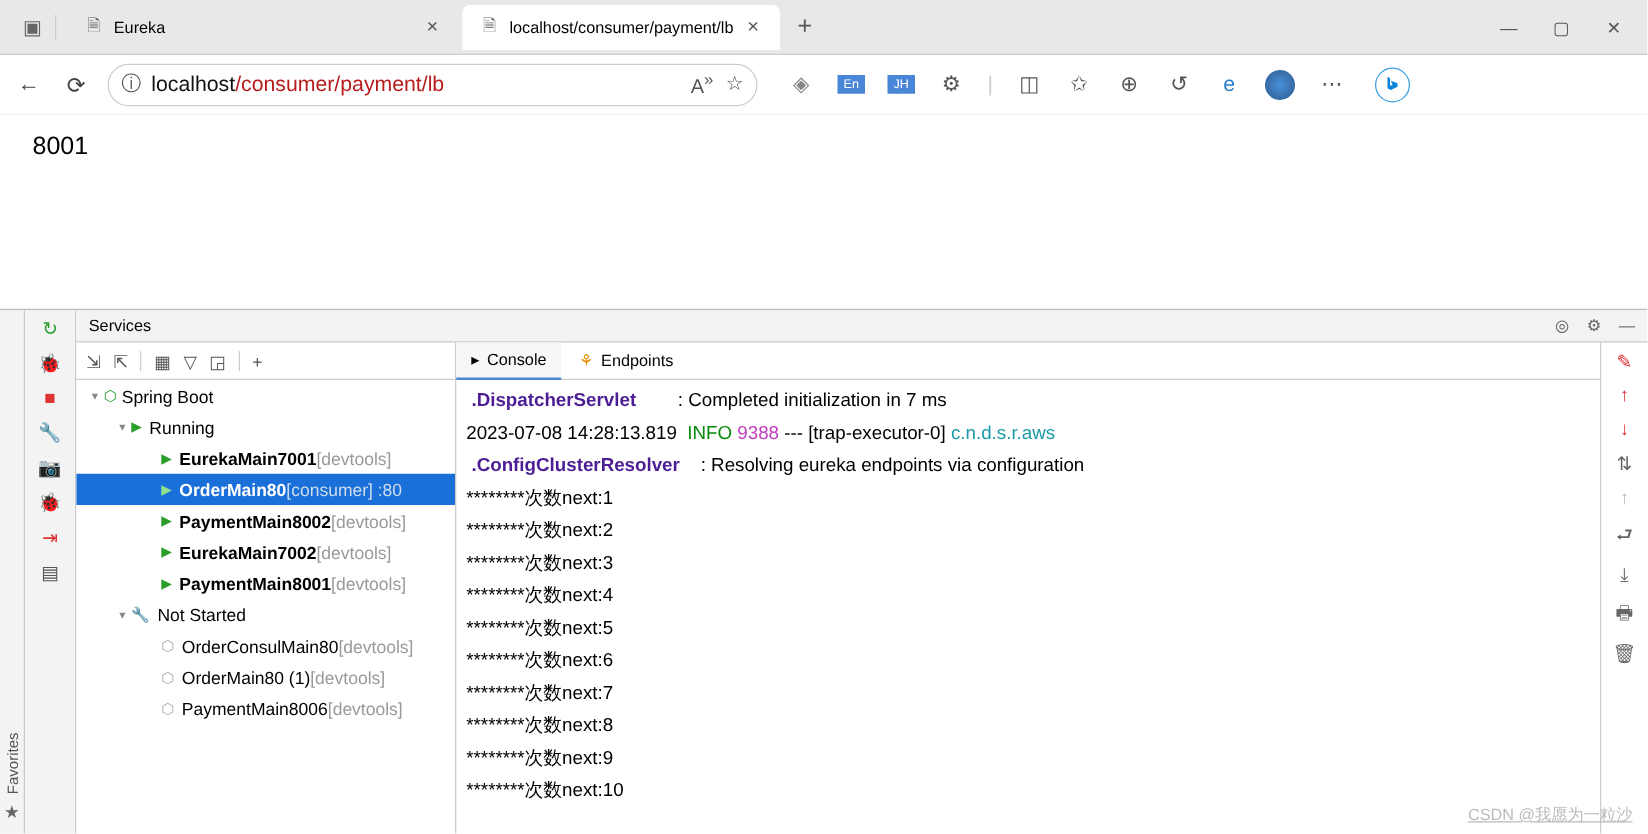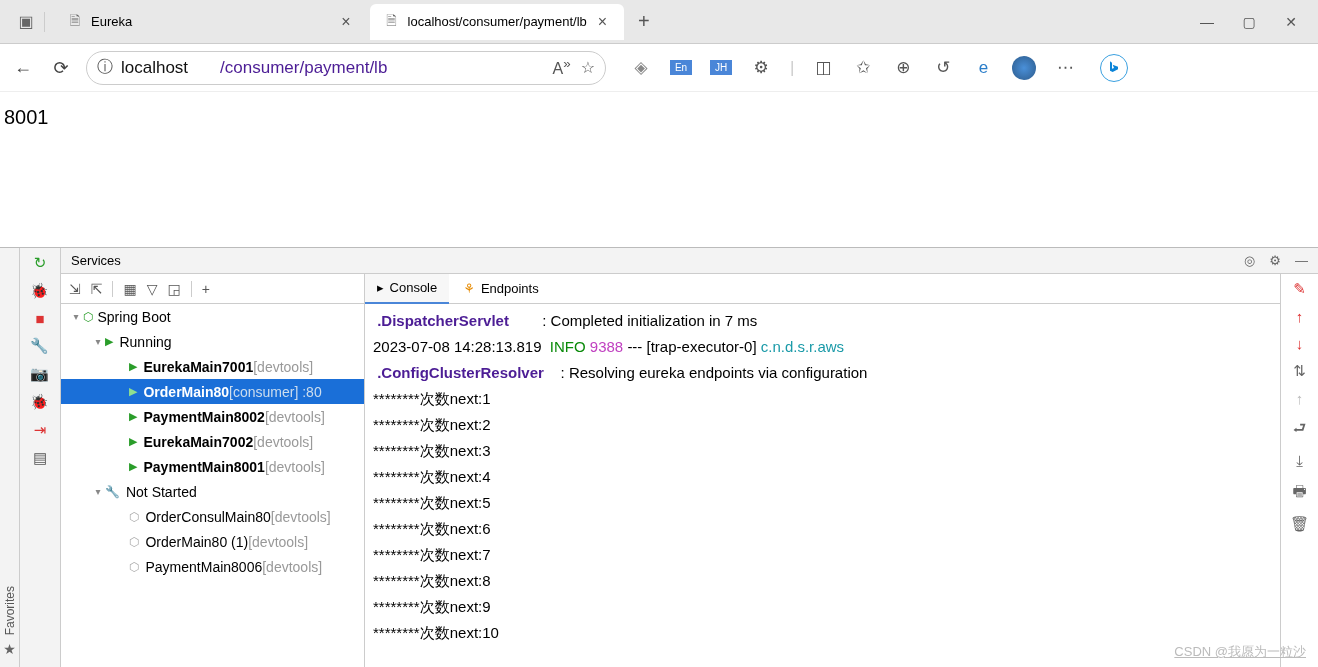--- a/index.html
+++ b/index.html
@@ -13,30 +13,30 @@
 .new-tab{font-size:20px;color:#555;padding:0 12px;cursor:pointer;}
 .win-controls{margin-left:auto;display:flex;gap:24px;color:#555;font-size:14px;padding-right:10px;}
 .win-btn{width:18px;text-align:center;cursor:pointer;}
 
 .nav-bar{height:48px;background:#fff;display:flex;align-items:center;padding:0 10px;gap:12px;border-bottom:1px solid #eee;}
 .nav-btn{font-size:18px;color:#444;width:26px;text-align:center;cursor:pointer;}
 .url-bar{flex:0 0 520px;display:flex;align-items:center;border:1px solid #ccc;border-radius:20px;height:34px;padding:0 10px;gap:8px;}
 .url-info{font-size:16px;color:#555;}
 .url-text{font-size:17px;}
 .url-host{color:#111;}
-.url-path{color:#4c1d95;margin-left:32px;}
+.url-path{color:#b91c1c;}
 .url-actions{margin-left:auto;display:flex;gap:10px;align-items:center;font-size:16px;color:#555;}
 .tb-icons{display:flex;gap:18px;align-items:center;margin-left:12px;font-size:17px;color:#555;}
 .tb-icon{cursor:pointer;width:22px;text-align:center;}
 .tb-sep{color:#ccc;}
 .avatar{width:24px;height:24px;border-radius:50%;background:radial-gradient(#4a90d9,#2c5a8a);}
 .bing{width:28px;height:28px;border-radius:50%;border:1px solid #3aa0e0;display:flex;align-items:center;justify-content:center;margin-left:6px;}
 .bing svg path{fill:#0a84d8;}
 
-.content{flex:1;padding:14px 4px;font-size:20px;}
+.content{flex:1;padding:14px 26px;font-size:20px;}
 
 .ide{height:420px;display:flex;border-top:1px solid #bbb;}
 .ide-favbar{width:20px;background:#f3f3f3;border-right:1px solid #ccc;display:flex;flex-direction:column;justify-content:flex-end;align-items:center;padding-bottom:10px;}
 .ide-favtext{writing-mode:vertical-rl;transform:rotate(180deg);font-size:12px;color:#555;}
 .ide-favstar{font-size:14px;color:#666;margin-top:6px;}
 .ide-left{width:41px;background:#f3f3f3;border-right:1px solid #ccc;display:flex;flex-direction:column;align-items:center;padding-top:6px;gap:10px;}
 .ide-left-btn{font-size:15px;color:#555;cursor:pointer;}
 .green{color:#2a9d2a;}
 .red{color:#d33;}
 

